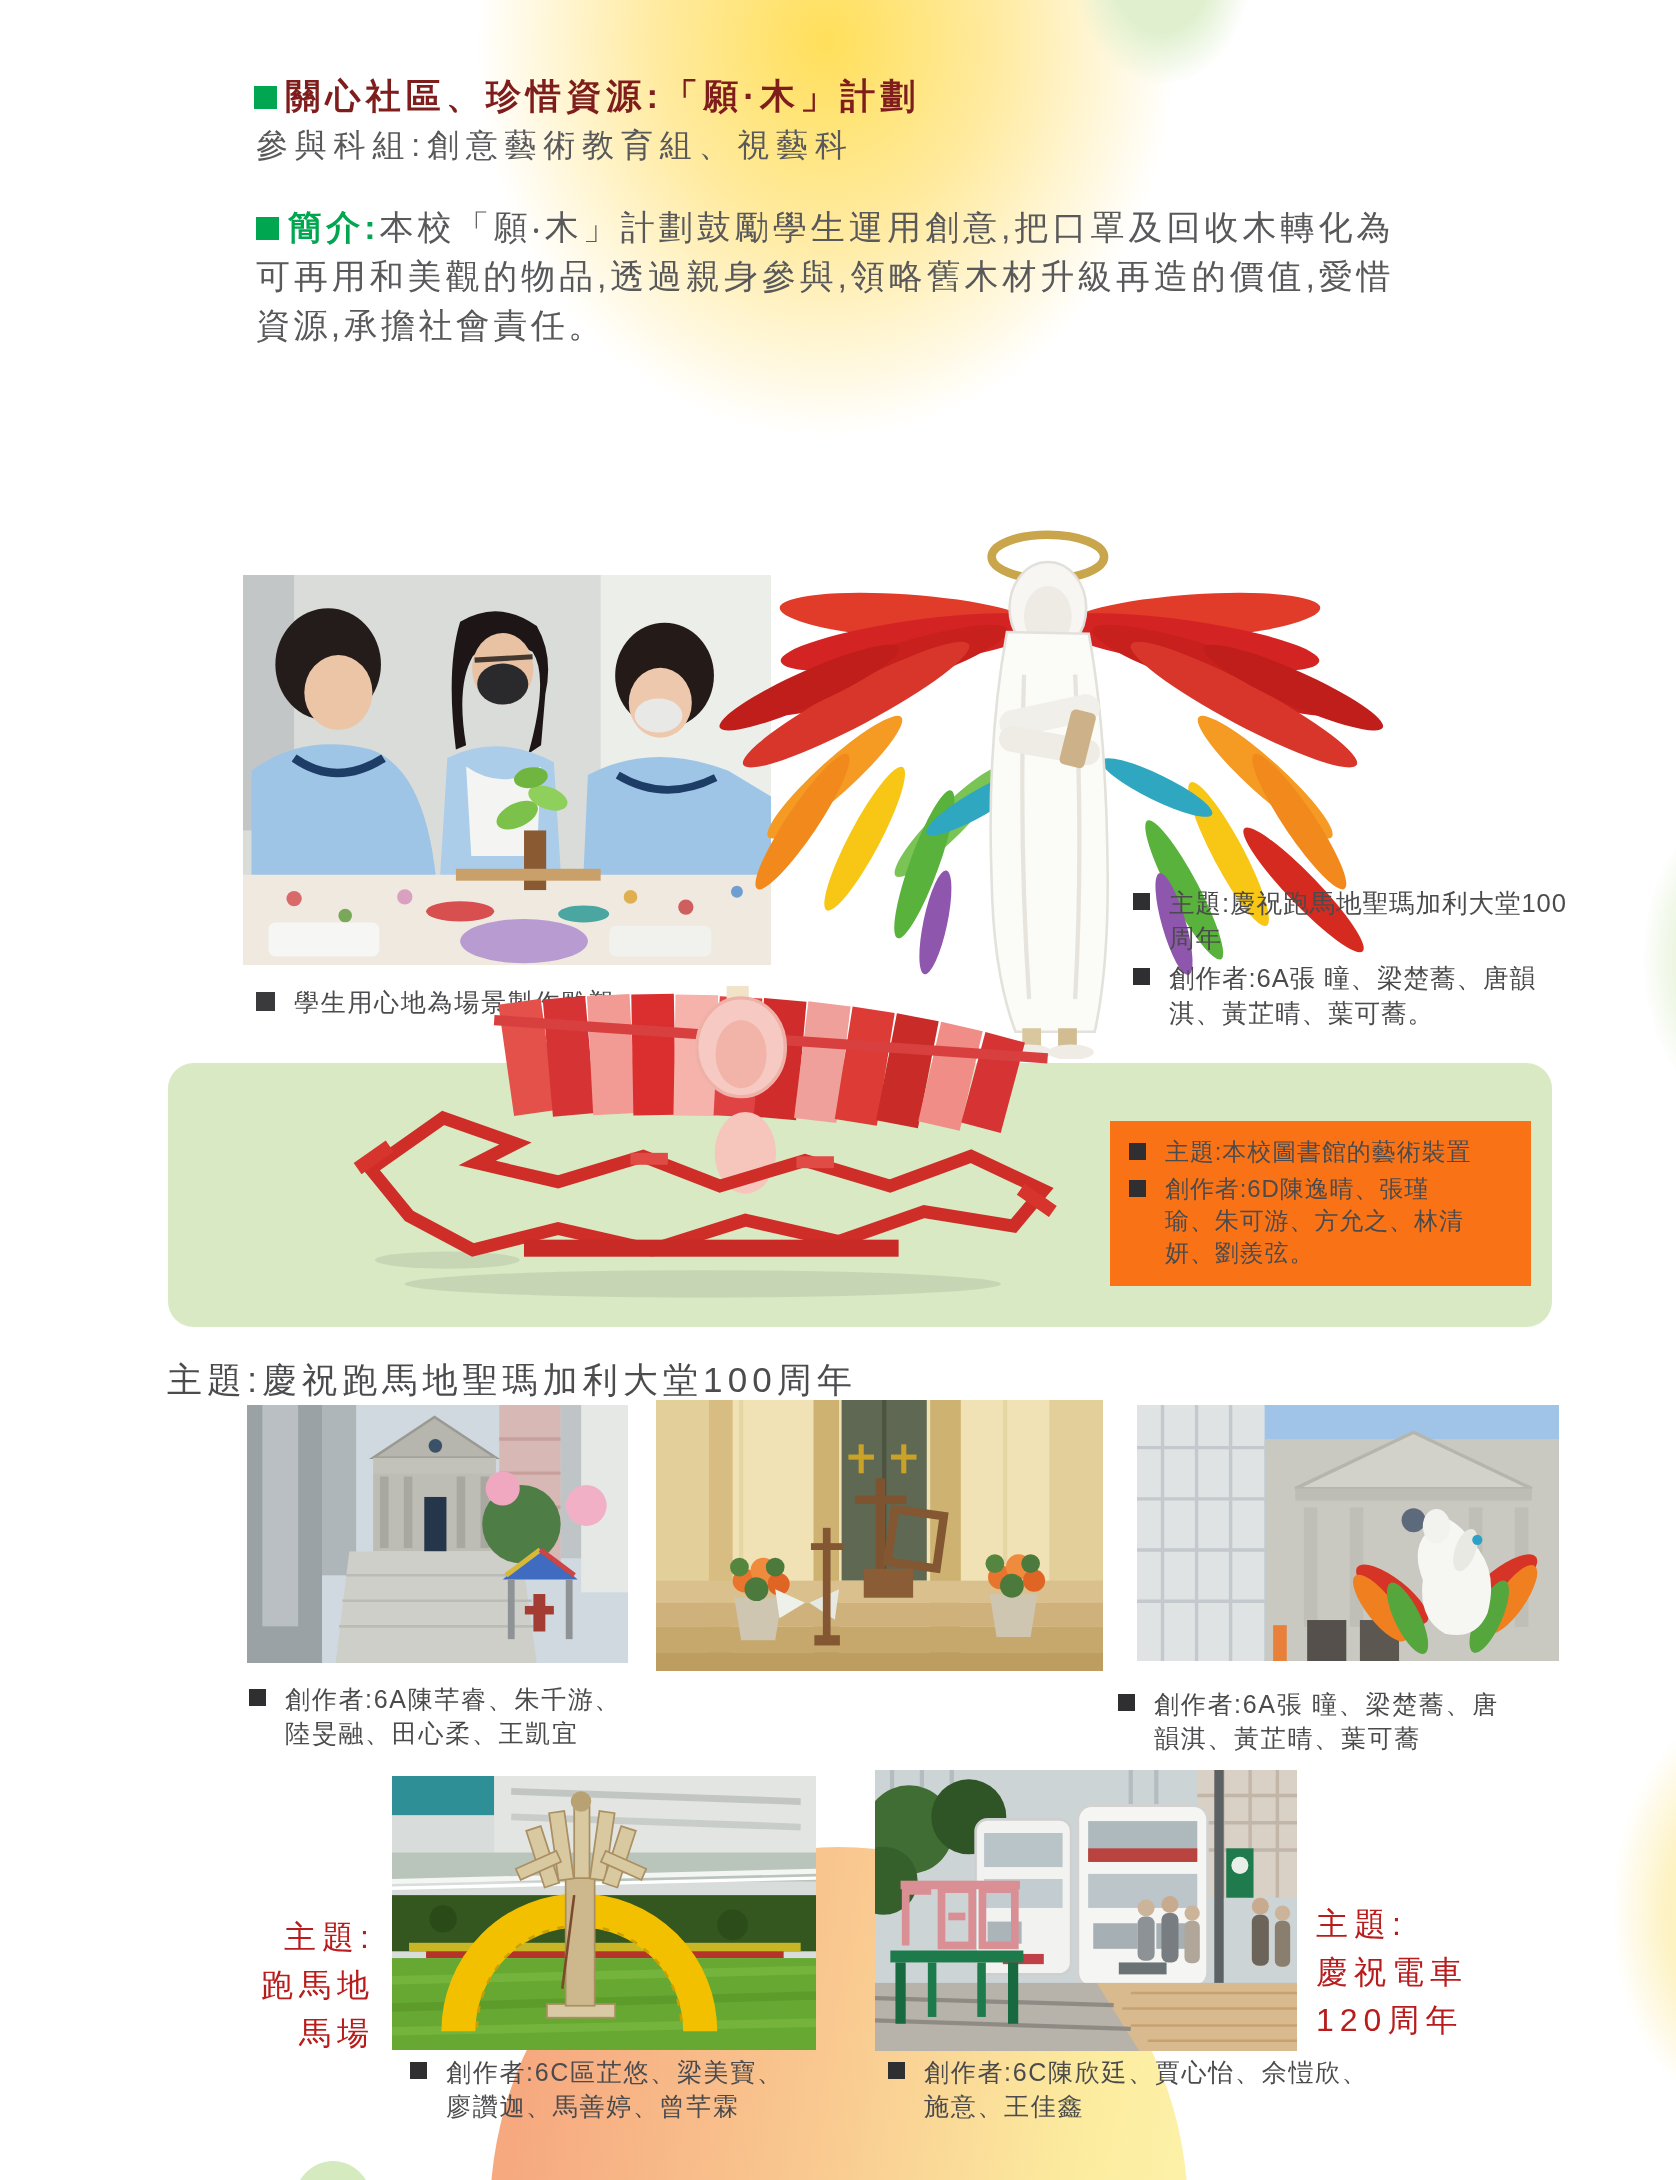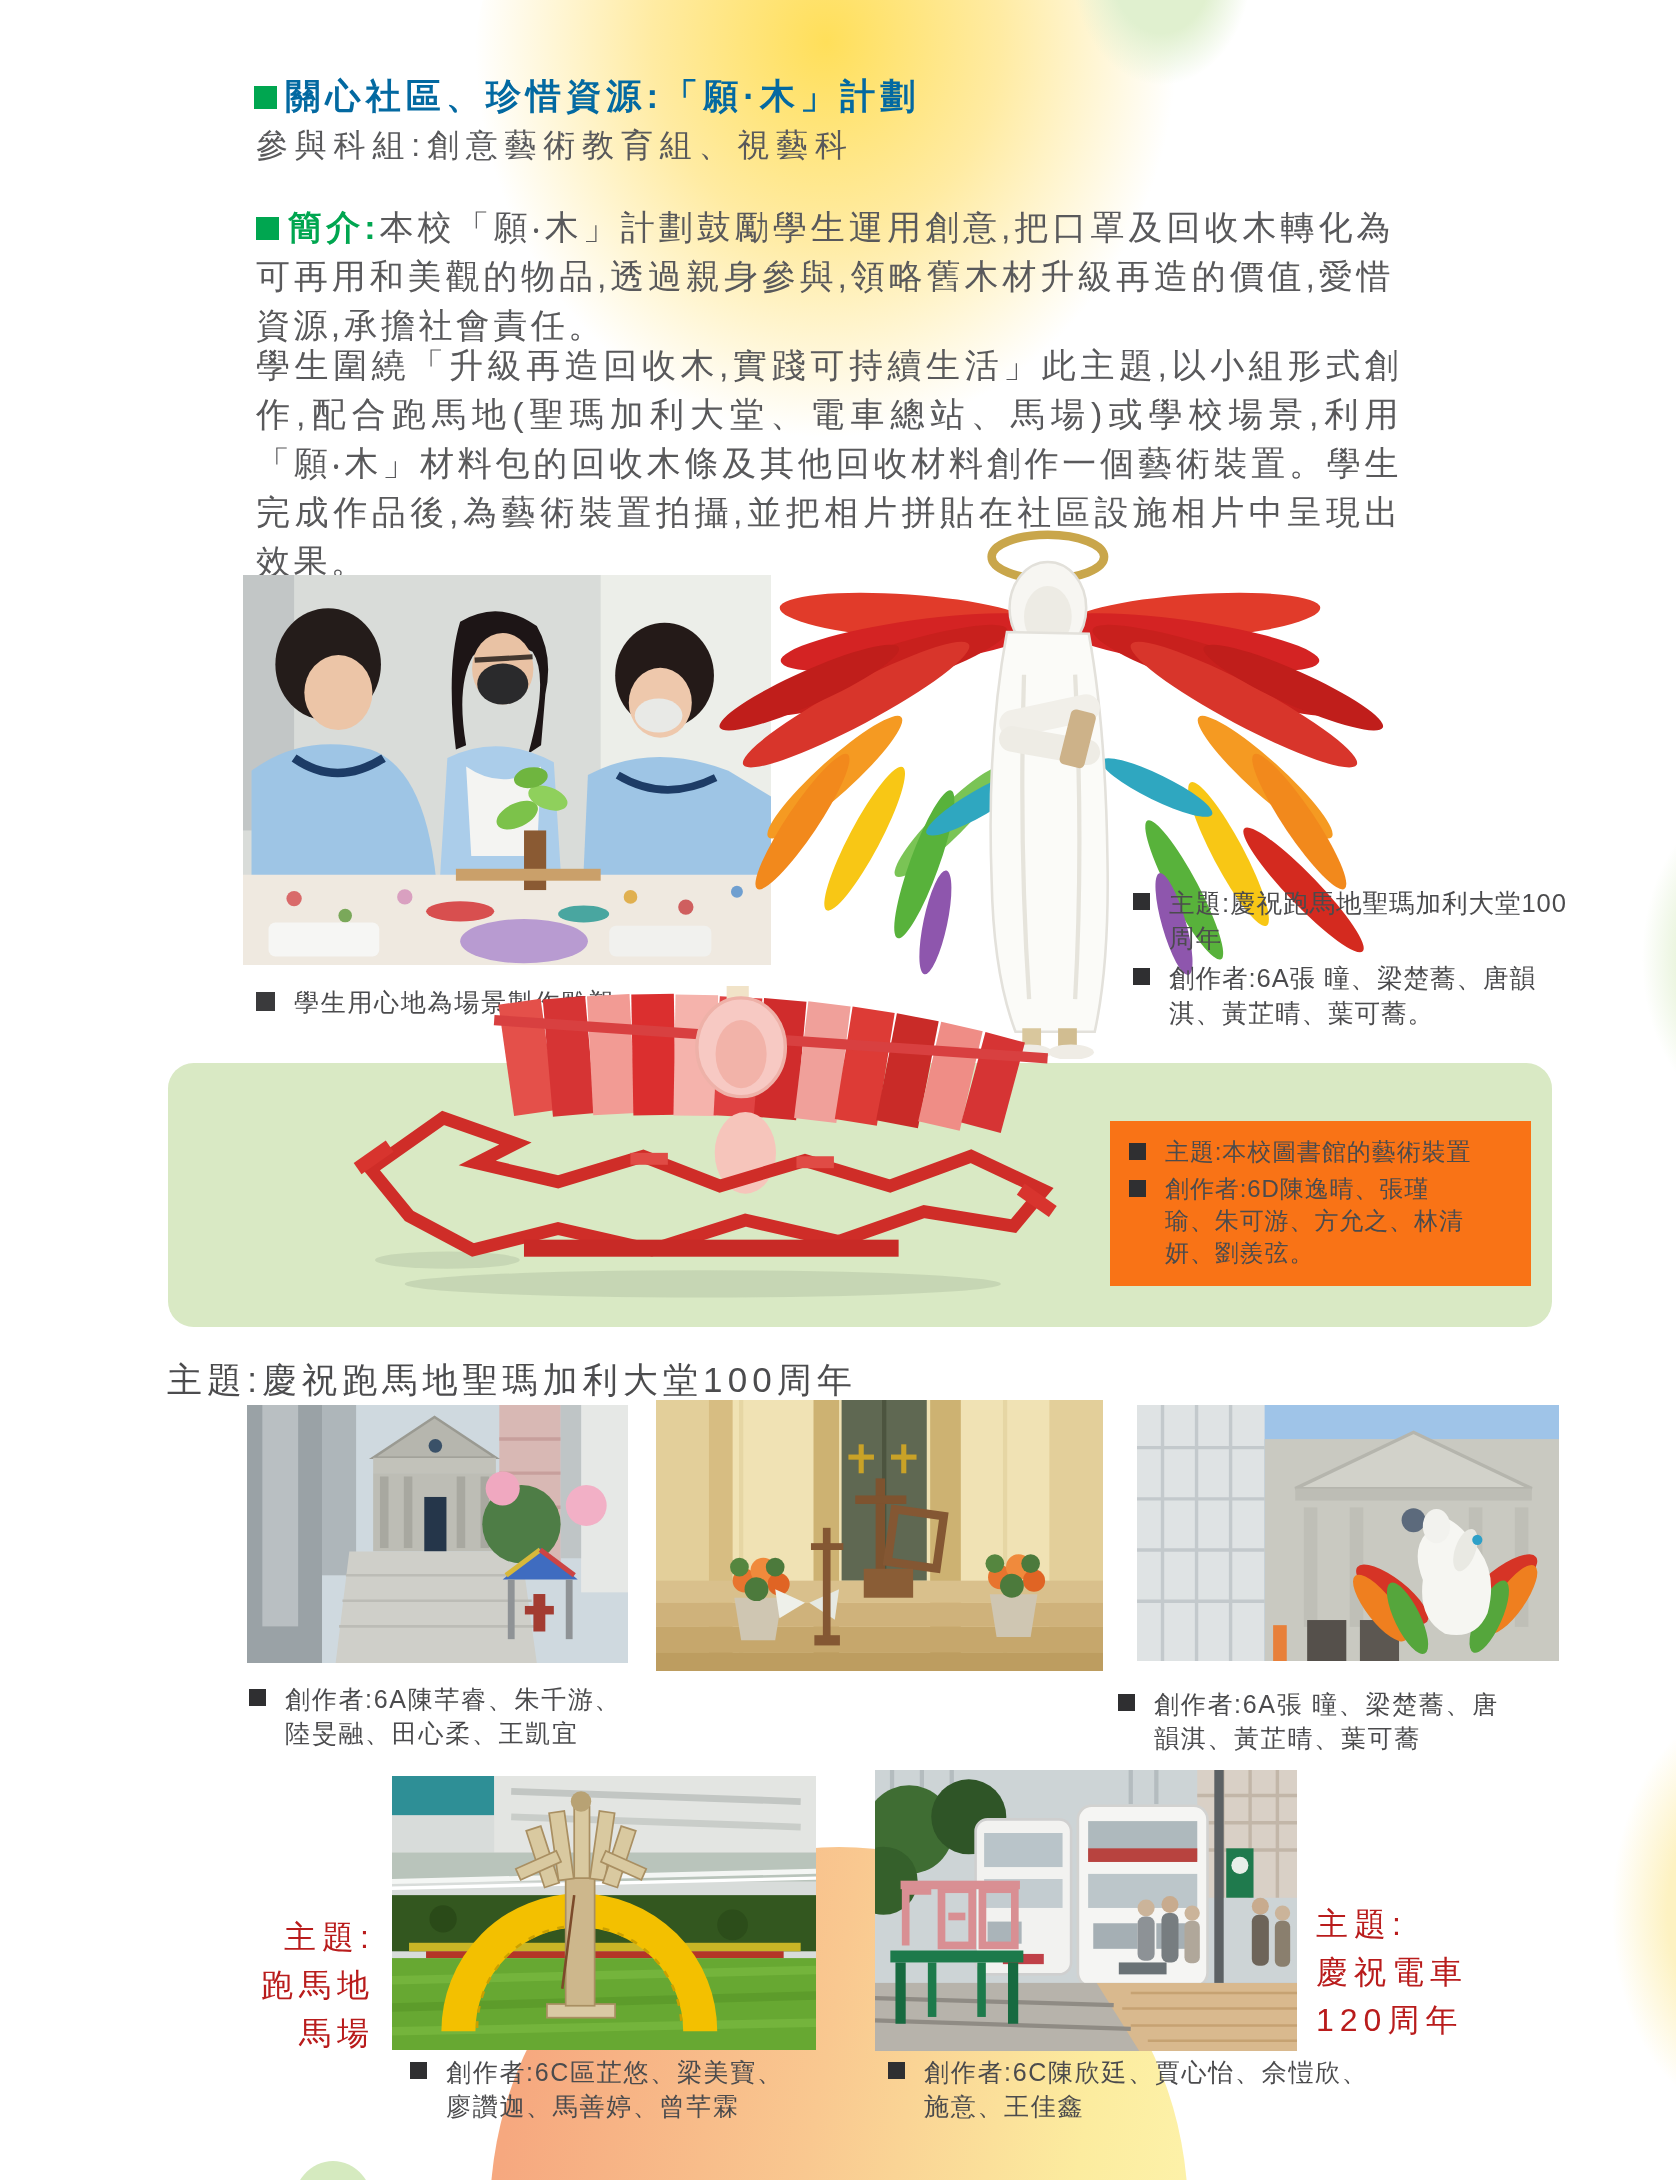--- a/index.html
+++ b/index.html
@@ -13,21 +13,21 @@
     background:radial-gradient(closest-side at 50% 38%, #ffdf5a 0%, #ffeba2 48%, rgba(255,250,230,0) 97%);}
   .blob-green-top{left:1072px;top:-145px;width:179px;height:230px;
     background:radial-gradient(closest-side, #e0f0cf 55%, rgba(224,240,207,0) 100%);}
   .blob-green-right{left:1642px;top:801px;width:213px;height:315px;
     background:radial-gradient(closest-side, #e3f1d3 55%, rgba(227,241,211,0) 100%);}
   .blob-yellow-right{left:1612px;top:1712px;width:247px;height:400px;
     background:radial-gradient(closest-side, #fdf2c2 55%, rgba(253,242,194,0) 100%);}
   .blob-orange-bottom{left:490px;top:1847px;width:698px;height:733px;
     background:linear-gradient(100deg,#f6a87f 8%,#f9c890 45%,#fcec9f 78%,#fdf3ab 95%);}
   .blob-green-bottom{left:292px;top:2161px;width:82px;height:94px;background:#d5eabf;}
-  .title-row{left:254px;top:73px;font-size:35px;font-weight:bold;color:#0369a1;letter-spacing:5.1px;white-space:nowrap;}
+  .title-row{left:254px;top:73px;font-size:35px;font-weight:bold;color:#7f1d1d;letter-spacing:5.1px;white-space:nowrap;}
   .subtitle{left:256px;top:124px;font-size:32px;color:#59595b;letter-spacing:6.8px;white-space:nowrap;}
   .sq{display:inline-block;width:23px;height:23px;background:#00a650;margin-right:8.5px;vertical-align:-0.9px;}
   .para{color:#59595b;font-size:34px;line-height:49px;letter-spacing:3.4px;text-align:justify;}
   .intro{left:256px;top:203px;width:1138px;}
   .intro .lbl{color:#00a650;font-weight:bold;}
   .para2{left:256px;top:341px;width:1146px;}
 
   .cap{color:#4b4b4d;font-size:25px;line-height:34px;letter-spacing:1.7px;}
   .cap-bullet{width:19px;height:19px;background:#3a3a3c;}
   .nowrap{white-space:nowrap;}
@@ -70,21 +70,20 @@
 
   <div class="abs title-row">
     <span class="sq"></span><span>關心社區、珍惜資源:「願·木」計劃</span>
   </div>
   <div class="abs subtitle">參與科組:創意藝術教育組、視藝科</div>
 
   <div class="abs para intro">
     <span class="sq"></span><span class="lbl">簡介:</span><span>本校「願‧木」計劃鼓勵學生運用創意,把口罩及回收木轉化為可再用和美觀的物品,透過親身參與,領略舊木材升級再造的價值,愛惜資源,承擔社會責任。</span>
   </div>
 
-  <div class="abs para para2">學生圍繞「升級再造回收木,實踐可持續生活」此主題,以小組形式創作,配合跑馬地(聖瑪加利大堂、電車總站、馬場)或學校場景,利用「願‧木」材料包的回收木條及其他回收材料創作一個藝術裝置。學生完成作品後,為藝術裝置拍攝,並把相片拼貼在社區設施相片中呈現出效果。</div>
 
   <div class="photo" style="left:243px;top:575px;width:528px;height:390px;">
     <svg viewBox="0 0 620 458" preserveAspectRatio="none">
       <rect width="620" height="458" fill="#d9dcd9"></rect>
       <rect x="420" width="200" height="458" fill="#eceee9"></rect>
       <rect x="0" y="0" width="60" height="300" fill="#c2c6c6"></rect>
 
       <ellipse cx="100" cy="105" rx="62" ry="66" fill="#241c1a"></ellipse>
       <ellipse cx="112" cy="138" rx="40" ry="44" fill="#ecc5a7"></ellipse>
       <path d="M10,458 L10,230 Q70,185 150,205 Q235,235 230,458 Z" fill="#9ec5e5"></path>

